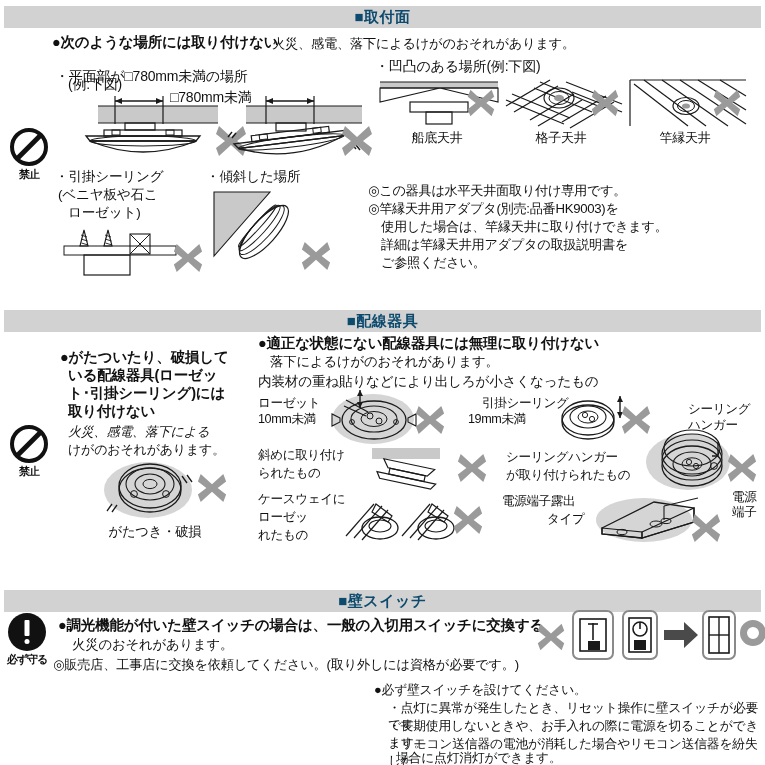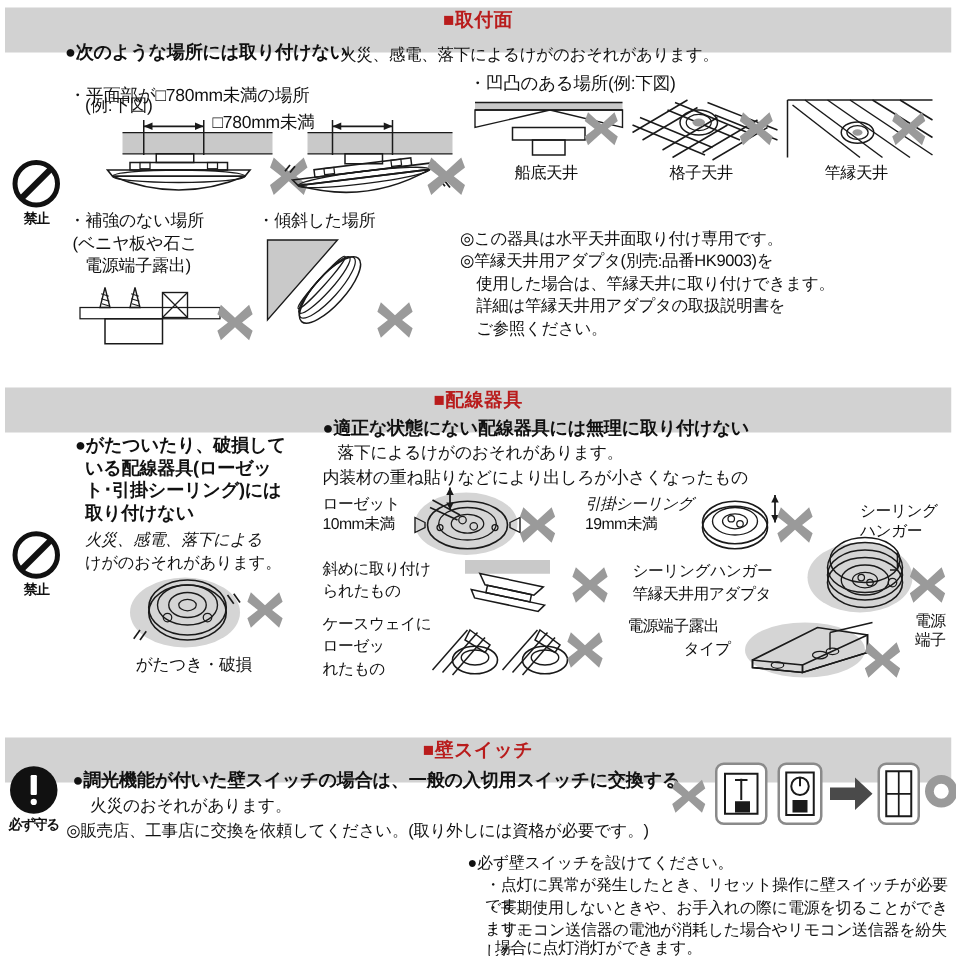--- a/index.html
+++ b/index.html
@@ -17,23 +17,23 @@
     -webkit-font-smoothing: antialiased;
   }
 
   
   .abs { position: absolute; }
 
   .section-header {
     position: absolute;
     left: 4px;
     width: 757px;
-    height: 36px;
+    height: 22px;
     background: #d2d2d2;
-    color: #b91c1c;
+    color: #0c4a6e;
     font-size: 15px;
     font-weight: bold;
     line-height: 22px;
     text-align: center;
     letter-spacing: 0.5px;
   }
 
   .bullet-head {
     font-size: 14.5px;
     font-weight: bold;
@@ -254,23 +254,23 @@
     <ellipse cx="58" cy="28" rx="4" ry="2.6" fill="#9a9a9a" stroke="none"></ellipse>
   </g>
 </svg>
 <div class="xmark" style="left:712px; top:88px;">
   <svg width="30" height="30" viewBox="0 0 34 34">
     <path d="M5 2 L17 13 L29 2 L32 10 L23 17 L32 24 L29 32 L17 21 L5 32 L2 24 L11 17 L2 10 Z" fill="#9a9a9a"></path>
   </svg>
 </div>
 <div class="abs cap-txt" style="left:630px; top:130px; width:110px;">竿縁天井</div>
 
-<div class="abs body-txt" style="left:55px; top:168px; font-size:13.6px;">・補強のない場所</div>
+<div class="abs body-txt" style="left:55px; top:168px; font-size:13.6px;">・引掛シーリング</div>
 <div class="abs body-txt" style="left:58px; top:186px; font-size:13.6px;">(ベニヤ板や石こ</div>
-<div class="abs body-txt" style="left:68px; top:204px; font-size:13.6px;">電源端子露出)</div>
+<div class="abs body-txt" style="left:68px; top:204px; font-size:13.6px;">ローゼット)</div>
 
 <svg class="abs" style="left:62px; top:222px;" width="120" height="56">
   <rect x="2" y="24" width="112" height="9" fill="#c9c9c9" class="line" stroke-width="1"></rect>
 
   <path d="M22 8 L26 24 L18 24 Z" fill="#ffffff" class="line" stroke-width="1.1"></path>
   <path d="M46 8 L50 24 L42 24 Z" fill="#ffffff" class="line" stroke-width="1.1"></path>
   <g class="line" stroke-width="0.9">
     <path d="M19 13 L25 15"></path>
       <path d="M19 17 L25.5 19"></path>
       <path d="M19.5 21 L26 23"></path>
@@ -378,21 +378,21 @@
     <polygon points="30,-2 27,4 33,4" fill="#1a1a1a" stroke="none"></polygon>
     <polygon points="30,16 27,10 33,10" fill="#1a1a1a" stroke="none"></polygon>
   </g>
 </svg>
 <div class="xmark" style="left:414px; top:404px;">
   <svg width="32" height="32" viewBox="0 0 34 34">
     <path d="M5 2 L17 13 L29 2 L32 10 L23 17 L32 24 L29 32 L17 21 L5 32 L2 24 L11 17 L2 10 Z" fill="#9a9a9a"></path>
   </svg>
 </div>
 
-<div class="abs label-txt" style="left:468px; top:396px;font-style:italic;">引掛シーリング</div>
+<div class="abs label-txt" style="left:482px; top:396px;">引掛シーリング</div>
 <div class="abs label-txt" style="left:468px; top:412px;">19mm未満</div>
 <svg class="abs" style="left:552px; top:394px;" width="80" height="52">
   <ellipse cx="36" cy="28" rx="26" ry="17" fill="#ffffff" class="line" stroke-width="1.3"></ellipse>
   <ellipse cx="36" cy="24" rx="26" ry="17" fill="#fdfdfd" class="line" stroke-width="1.3"></ellipse>
   <ellipse cx="36" cy="23" rx="18" ry="11" fill="none" class="line" stroke-width="1.1"></ellipse>
   <ellipse cx="36" cy="23" rx="10" ry="6" fill="none" class="line" stroke-width="1"></ellipse>
   <circle cx="33" cy="21" r="2.6" fill="none" class="line" stroke-width="1"></circle>
   <circle cx="40" cy="25" r="2.6" fill="none" class="line" stroke-width="1"></circle>
   <g class="line" stroke-width="1.4">
     <path d="M68 2 L68 24"></path>
@@ -419,21 +419,21 @@
     <path d="M10 32 L70 32 L66 38 L14 38 Z" fill="#ffffff" class="line" stroke-width="1.2"></path>
   </g>
 </svg>
 <div class="xmark" style="left:456px; top:452px;">
   <svg width="32" height="32" viewBox="0 0 34 34">
     <path d="M5 2 L17 13 L29 2 L32 10 L23 17 L32 24 L29 32 L17 21 L5 32 L2 24 L11 17 L2 10 Z" fill="#9a9a9a"></path>
   </svg>
 </div>
 
 <div class="abs label-txt" style="left:506px; top:450px;">シーリングハンガー</div>
-<div class="abs label-txt" style="left:506px; top:468px;">竿縁天井用アダプタ</div>
+<div class="abs label-txt" style="left:506px; top:468px;">が取り付けられたもの</div>
 <div class="shade-ellipse" style="left:646px; top:434px; width:84px; height:56px;"></div>
 <svg class="abs" style="left:648px; top:430px;" width="90" height="62">
   <ellipse cx="44" cy="36" rx="30" ry="20" fill="#ffffff" class="line" stroke-width="1.3"></ellipse>
   <ellipse cx="44" cy="30" rx="30" ry="20" fill="#fdfdfd" class="line" stroke-width="1.2"></ellipse>
   <ellipse cx="44" cy="24" rx="30" ry="20" fill="#fdfdfd" class="line" stroke-width="1.2"></ellipse>
   <ellipse cx="44" cy="18" rx="28" ry="18" fill="#fdfdfd" class="line" stroke-width="1.2"></ellipse>
   <ellipse cx="44" cy="34" rx="19" ry="12" fill="none" class="line" stroke-width="1.1"></ellipse>
   <ellipse cx="44" cy="34" rx="10" ry="6.2" fill="none" class="line" stroke-width="1"></ellipse>
   <circle cx="41" cy="32" r="2.6" fill="none" class="line" stroke-width="1"></circle>
   <circle cx="48" cy="36" r="2.6" fill="none" class="line" stroke-width="1"></circle>

